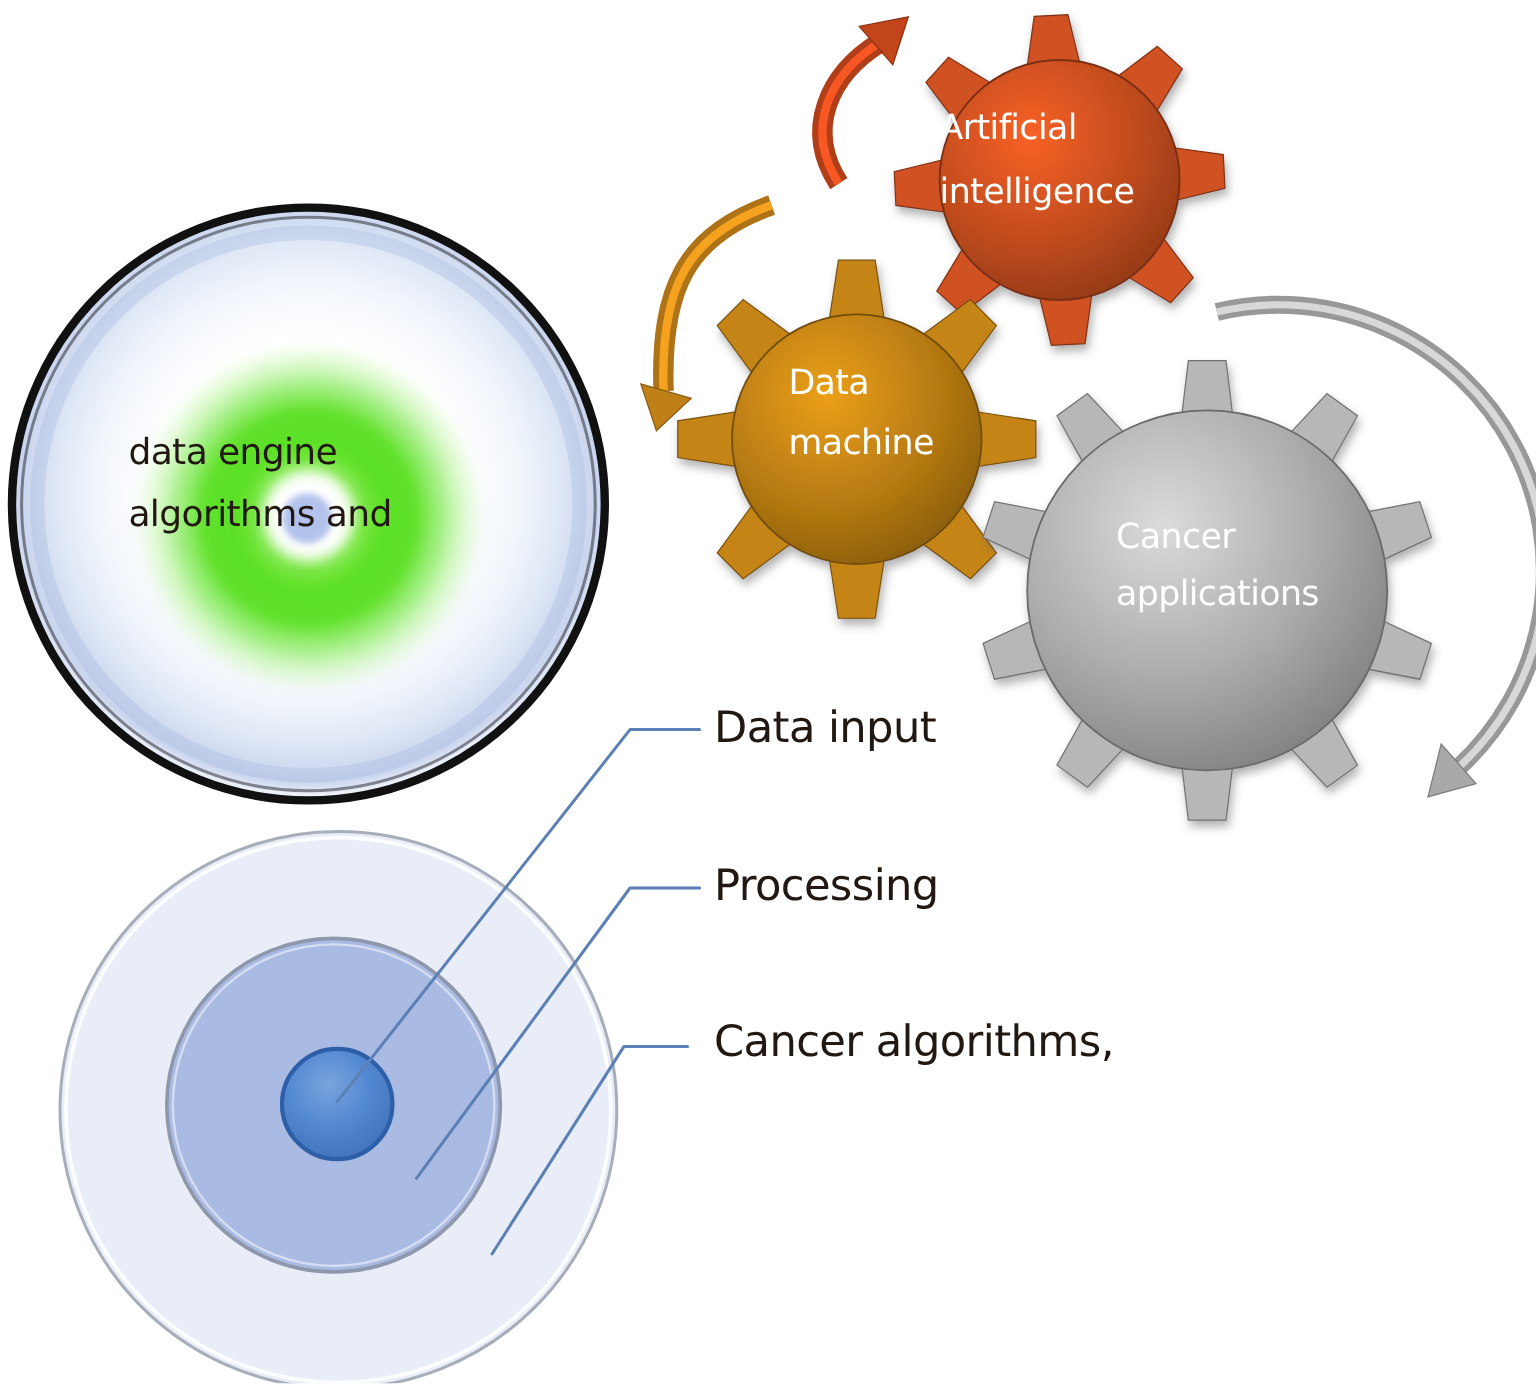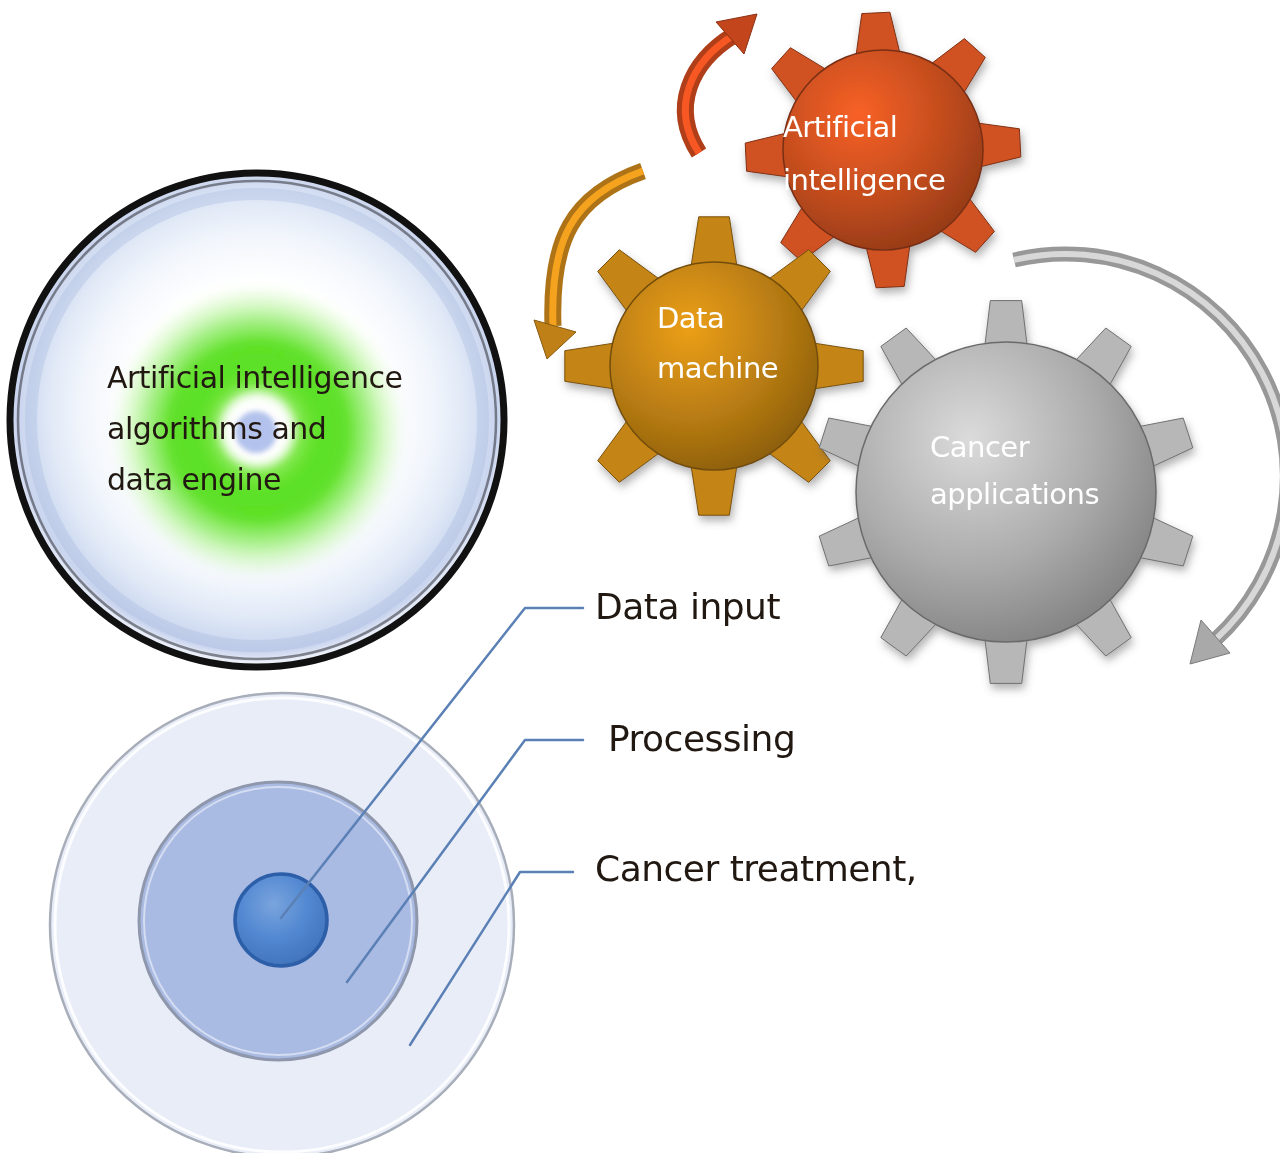--- a/index.html
+++ b/index.html
@@ -2,26 +2,26 @@
 <html><head>
 <meta charset="utf-8">
 <style>
   html,body{margin:0;padding:0;background:#fff;}
   .canvas{position:relative;width:1280px;height:1153px;background:#ffffff;overflow:hidden;
           font-family:"DejaVu Sans","Liberation Sans",sans-serif;}
   svg{position:absolute;left:0;top:0;}
   .lbl{position:absolute;color:#211812;letter-spacing:-0.5px;white-space:nowrap;}
   .dish-lbl{left:107px;top:352px;font-size:30px;line-height:51px;}
   .gear-lbl{color:#ffffff;font-size:29px;}
-  .ai-lbl{left:783px;top:101px;line-height:53px;}
+  .ai-lbl{left:783px;top:80px;line-height:53px;}
   .dm-lbl{left:657px;top:293px;line-height:50px;}
   .ca-lbl{left:930px;top:424px;line-height:47px;}
   .co-lbl{font-size:36px;}
   .ci1{left:595px;top:586px;}
-  .ci2{left:595px;top:718px;margin-left:13px;}
+  .ci2{left:595px;top:718px;}
   .ci3{left:595px;top:838px;line-height:62px;}
 </style>
 </head>
 <body>
 
 <div class="canvas">
 
   <svg id="scene" width="1280" height="1153" viewBox="0 0 1280 1153">
     <defs id="dyn-defs">
       <radialGradient id="dishGrad" cx="0.5" cy="0.48" r="0.52">
@@ -152,23 +152,22 @@
     </g>
 
     <g fill="none" stroke-width="2.5" stroke-linejoin="round" stroke-linecap="round" stroke="#5b80b5">
       <polyline points="281,918 525,608 583,608"></polyline>
       <polyline points="347,982 525,740 583,740"></polyline>
       <polyline points="410,1045 520,872 573,872"></polyline>
     </g>
   </svg>
 
   <div class="lbl dish-lbl">
-    <div>Artificial intelligence</div>
+    <div>data engine</div>
     <div>algorithms and</div>
-    <div>data engine</div>
   </div>
 
   <div class="lbl gear-lbl ai-lbl">
     <div>Artificial</div>
     <div>intelligence</div>
   </div>
 
   <div class="lbl gear-lbl dm-lbl">
     <div>Data</div>
     <div>machine</div>
@@ -177,16 +176,16 @@
   <div class="lbl gear-lbl ca-lbl">
     <div>Cancer</div>
     <div>applications</div>
   </div>
 
   <div class="lbl co-lbl ci1">Data input</div>
 
   <div class="lbl co-lbl ci2">Processing</div>
 
   <div class="lbl co-lbl ci3">
-    <div>Cancer treatment,</div>
+    <div>Cancer algorithms,</div>
   </div>
 
 </div>
 
 </body></html>

